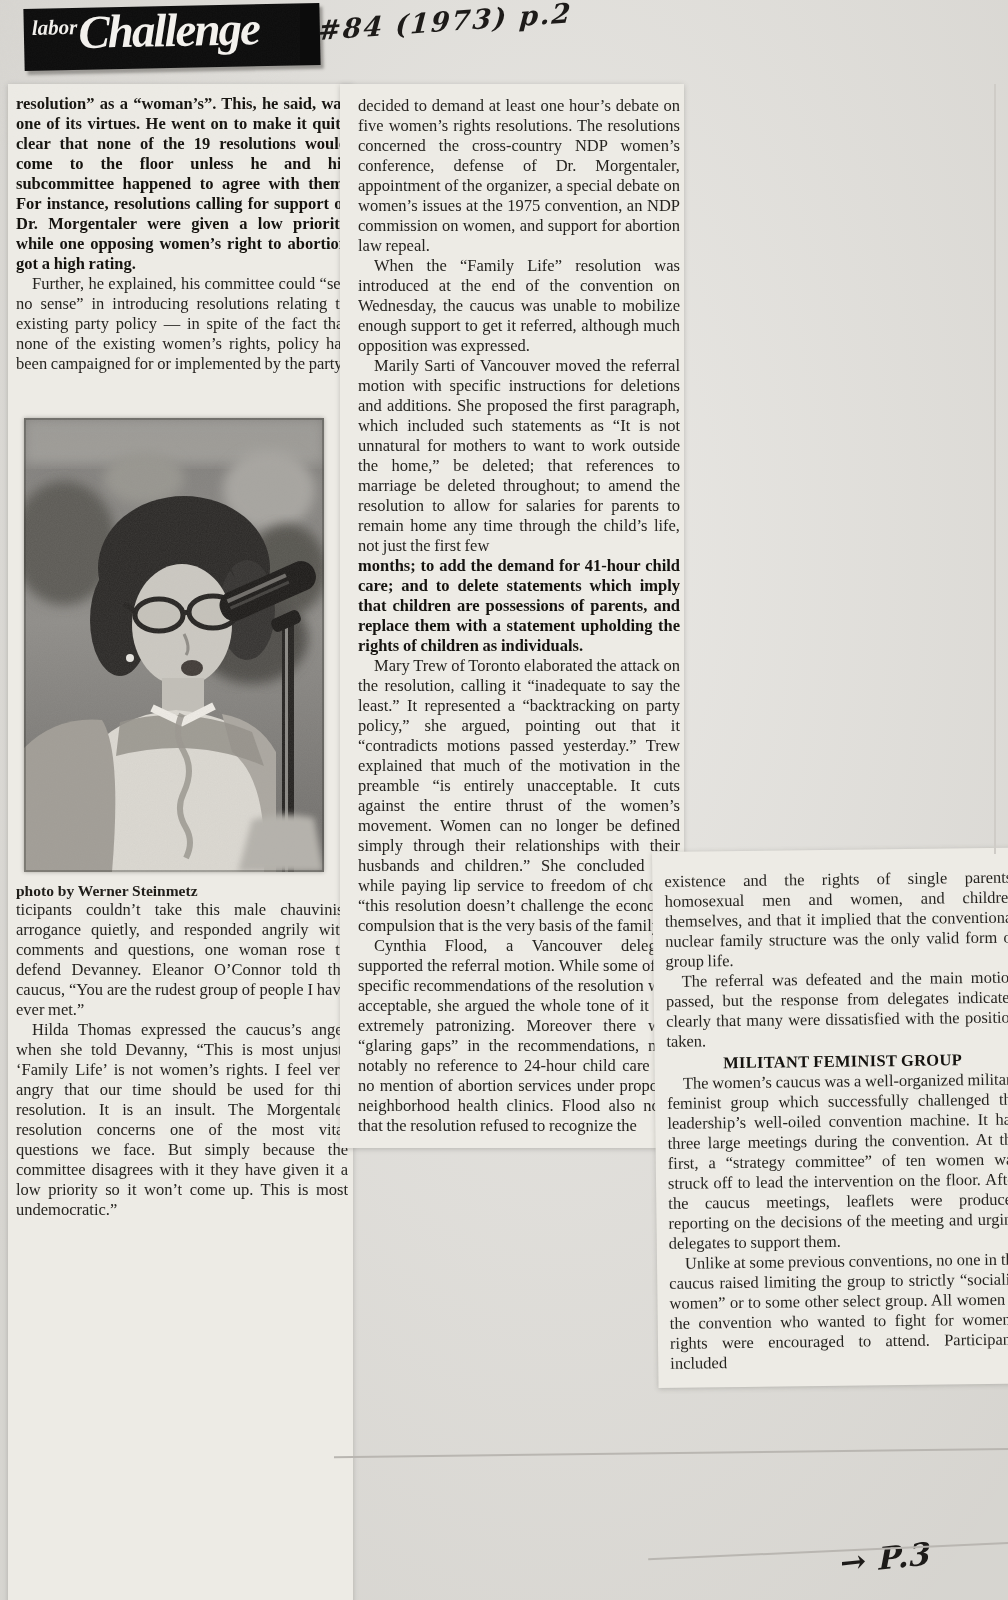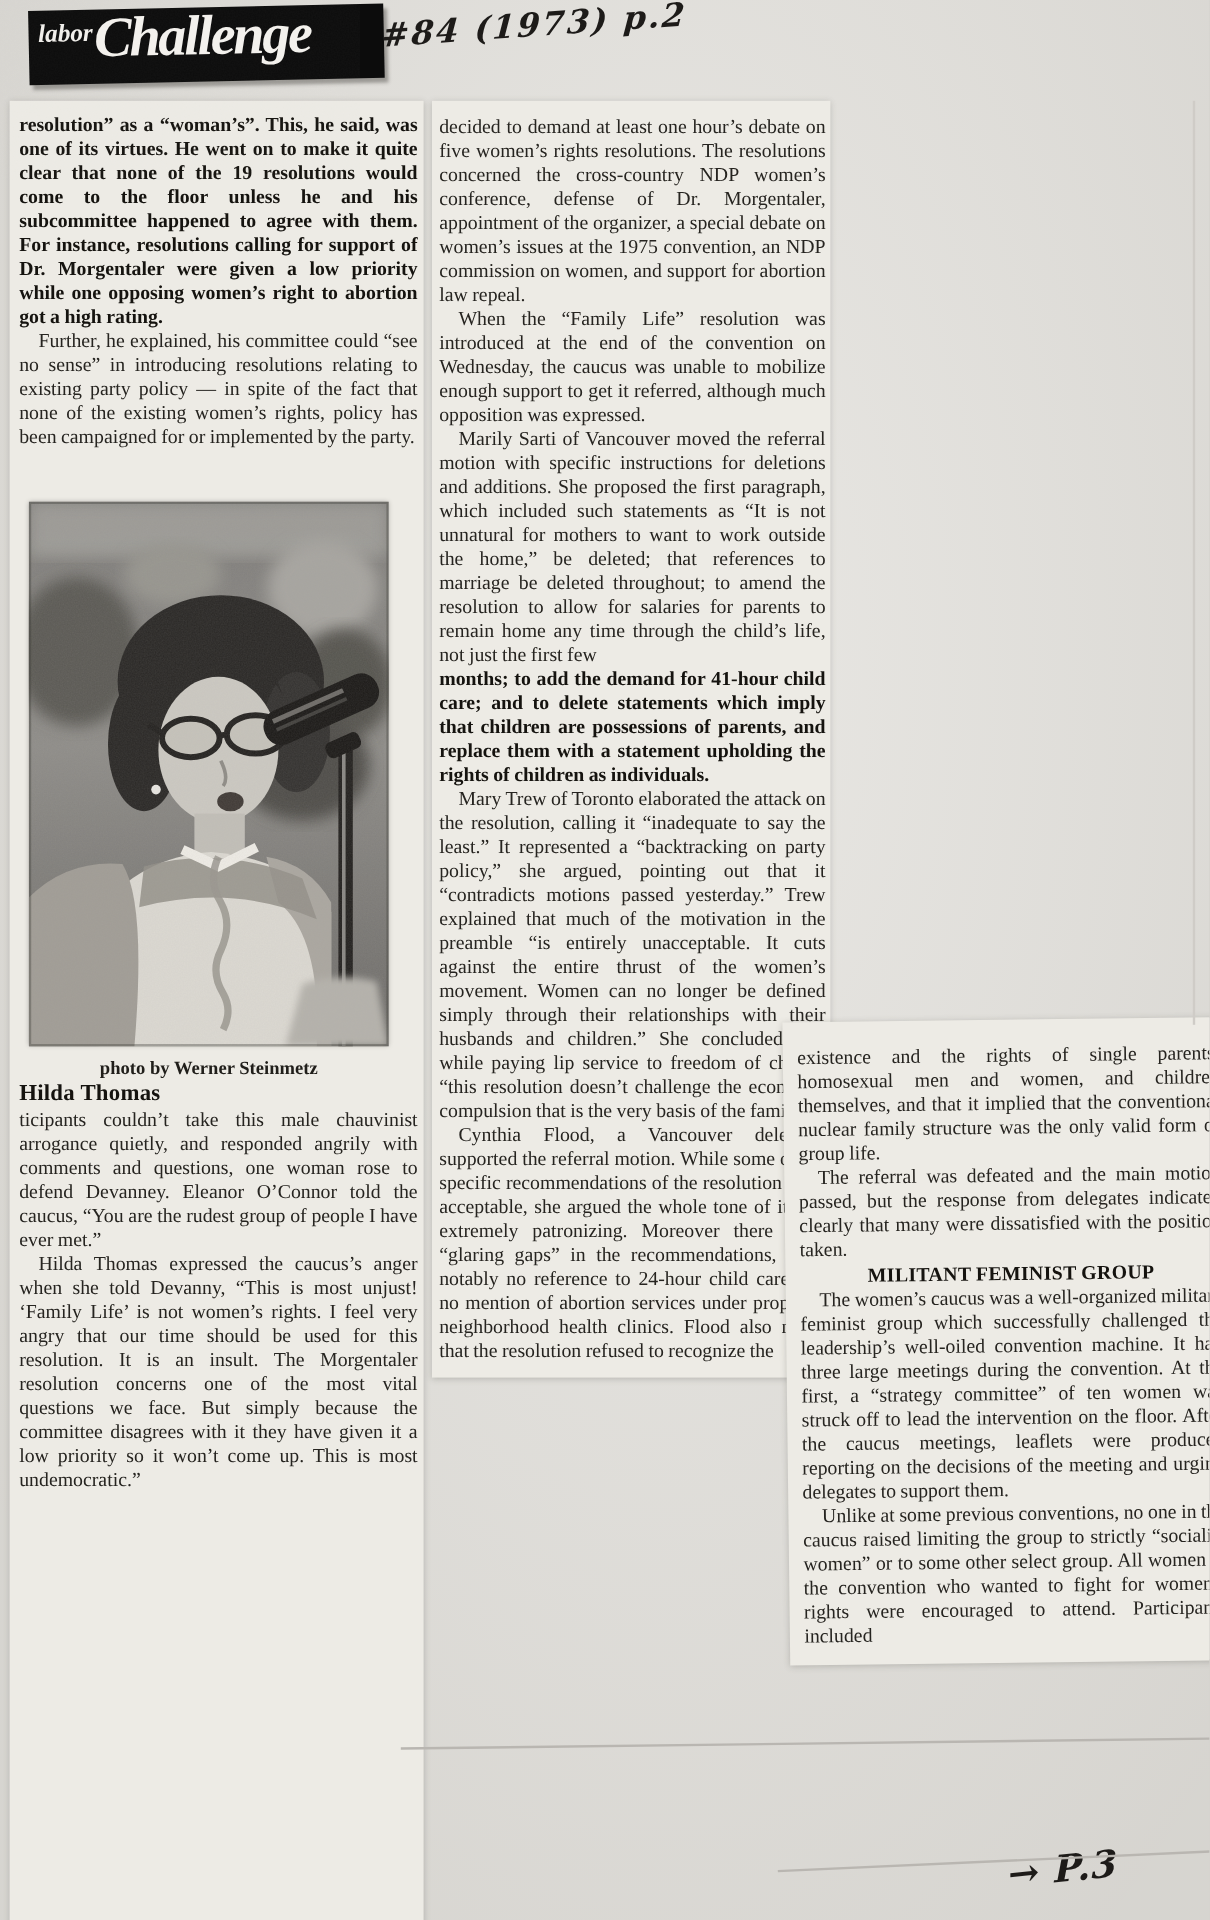--- a/index.html
+++ b/index.html
@@ -16,33 +16,33 @@
   .challenge{color:#f4f2ee;font-style:italic;font-weight:bold;font-size:47px;line-height:50px;
         margin-left:1px;margin-top:-3px;letter-spacing:-2px;}
   
   .hand{position:absolute;color:#1d1b19;font-family:"DejaVu Serif",serif;font-style:italic;
         font-weight:bold;z-index:6;}
   .issue{left:318px;top:6px;font-size:27px;transform:rotate(-4deg) skewX(-8deg);letter-spacing:2px;}
   .nextpage{left:840px;top:1540px;font-size:31px;transform:rotate(-6deg) skewX(-6deg);letter-spacing:1px;}
   
   .clip{position:absolute;background:#edebe5;box-shadow:0 1px 5px rgba(90,88,84,.3);}
   .left-clip{left:8px;top:84px;width:332px;padding:10px 5px 6px 8px;min-height:1516px;}
-  .mid-clip{left:340px;top:84px;width:322px;padding:12px 4px 12px 6px;margin-left:20px;}
+  .mid-clip{left:340px;top:84px;width:322px;padding:12px 4px 12px 18px;}
   .right-clip{left:652px;top:852px;width:352px;padding:20px 8px 14px 12px;
         transform:rotate(-0.7deg);transform-origin:0 0;}
   .np-para{margin:0;text-align:justify;font-size:16.5px;line-height:20px;color:#262420;
         word-spacing:-0.4px;}
   .np-para.b{font-weight:bold;color:#15130f;}
   .np-para.ind{text-indent:16px;}
   .np-para.subhead{text-align:center;font-weight:bold;text-indent:0;color:#15130f;
         letter-spacing:.3px;margin-top:2px;}
   
   .photo-wrap{width:300px;height:454px;margin:44px 0 0 8px;box-shadow:0 0 4px rgba(40,38,35,.35);}
   .photo-wrap svg{display:block;width:100%;height:100%;}
-  .caption{font-weight:bold;font-size:15.5px;text-align:center;padding-right:16px;margin-top:10px;color:#201e1a;}
+  .caption{font-weight:bold;font-size:15.5px;text-align:left;padding-right:16px;margin-top:10px;color:#201e1a;}
   .subject{font-weight:bold;font-size:19px;margin-top:1px;color:#15130f;letter-spacing:.2px;}
   
   .edge{position:absolute;background:#b9b6b1;height:2px;z-index:1;}
   .edge-mid{left:334px;top:1452px;width:676px;transform:rotate(-0.7deg);}
   .edge-right{left:648px;top:1550px;width:366px;transform:rotate(-2.6deg);z-index:7;}
   .edge-paper{position:absolute;left:994px;top:84px;width:2px;height:770px;background:#cfccc7;}
   .noise{position:absolute;inset:0;pointer-events:none;opacity:.45;z-index:8;}
 </style>
 </head>
 <body>
@@ -123,21 +123,20 @@
           <rect x="261" y="206" width="3" height="248" fill="#8a8884"></rect>
           <rect x="247" y="196" width="30" height="14" rx="5" fill="#1c1a18" transform="rotate(-24 262 203)"></rect>
           <path d="M214,454 L228,402 Q258,392 290,400 L300,454 Z" fill="#b5b2ac" filter="url(#blur3)"></path>
         </g>
         <rect width="300" height="454" filter="url(#grain)" opacity="0.25"></rect>
         <rect x="1" y="1" width="298" height="452" fill="none" stroke="#3a3835" stroke-width="2" opacity="0.35"></rect>
       </svg>
     </div>
 
     <div class="caption">photo by Werner Steinmetz</div>
-    <div class="subject">Hilda Thomas</div>
 
     <div class="col">
 
     <p class="np-para">ticipants couldn’t take this male chauvinist arrogance quietly, and responded angrily with comments and questions, one woman rose to defend Devanney. Eleanor O’Connor told the caucus, “You are the rudest group of people I have ever met.”</p>
         <p class="np-para ind">Hilda Thomas expressed the caucus’s anger when she told Devanny, “This is most unjust! ‘Family Life’ is not women’s rights. I feel very angry that our time should be used for this resolution. It is an insult. The Morgentaler resolution concerns one of the most vital questions we face. But simply because the committee disagrees with it they have given it a low priority so it won’t come up. This is most undemocratic.”</p>
       </div>
   </div>
 
   <div class="clip mid-clip">
     <div class="col">

